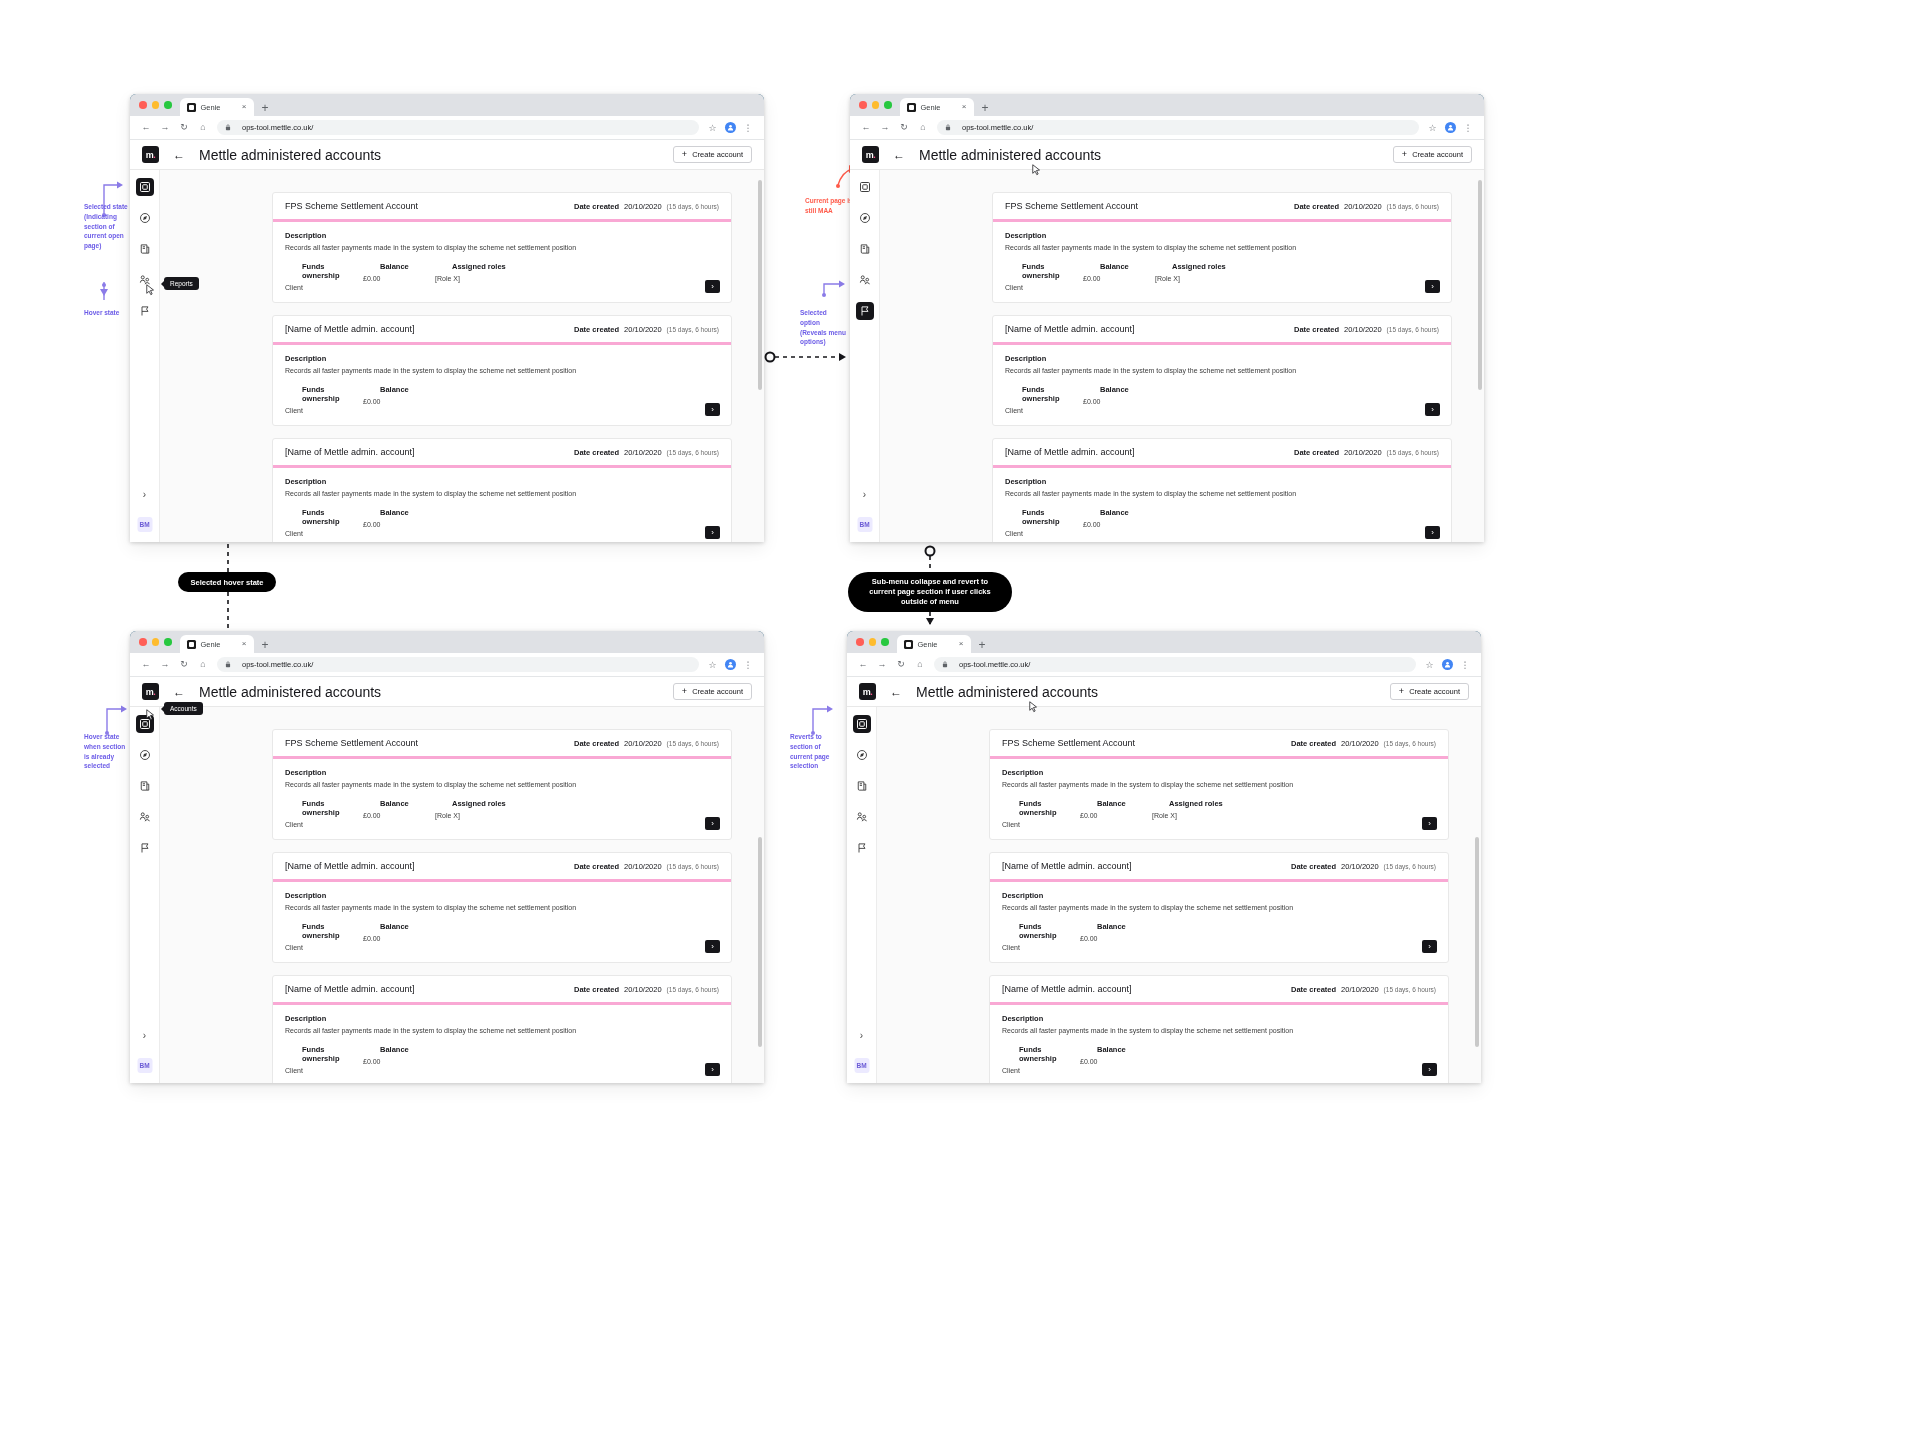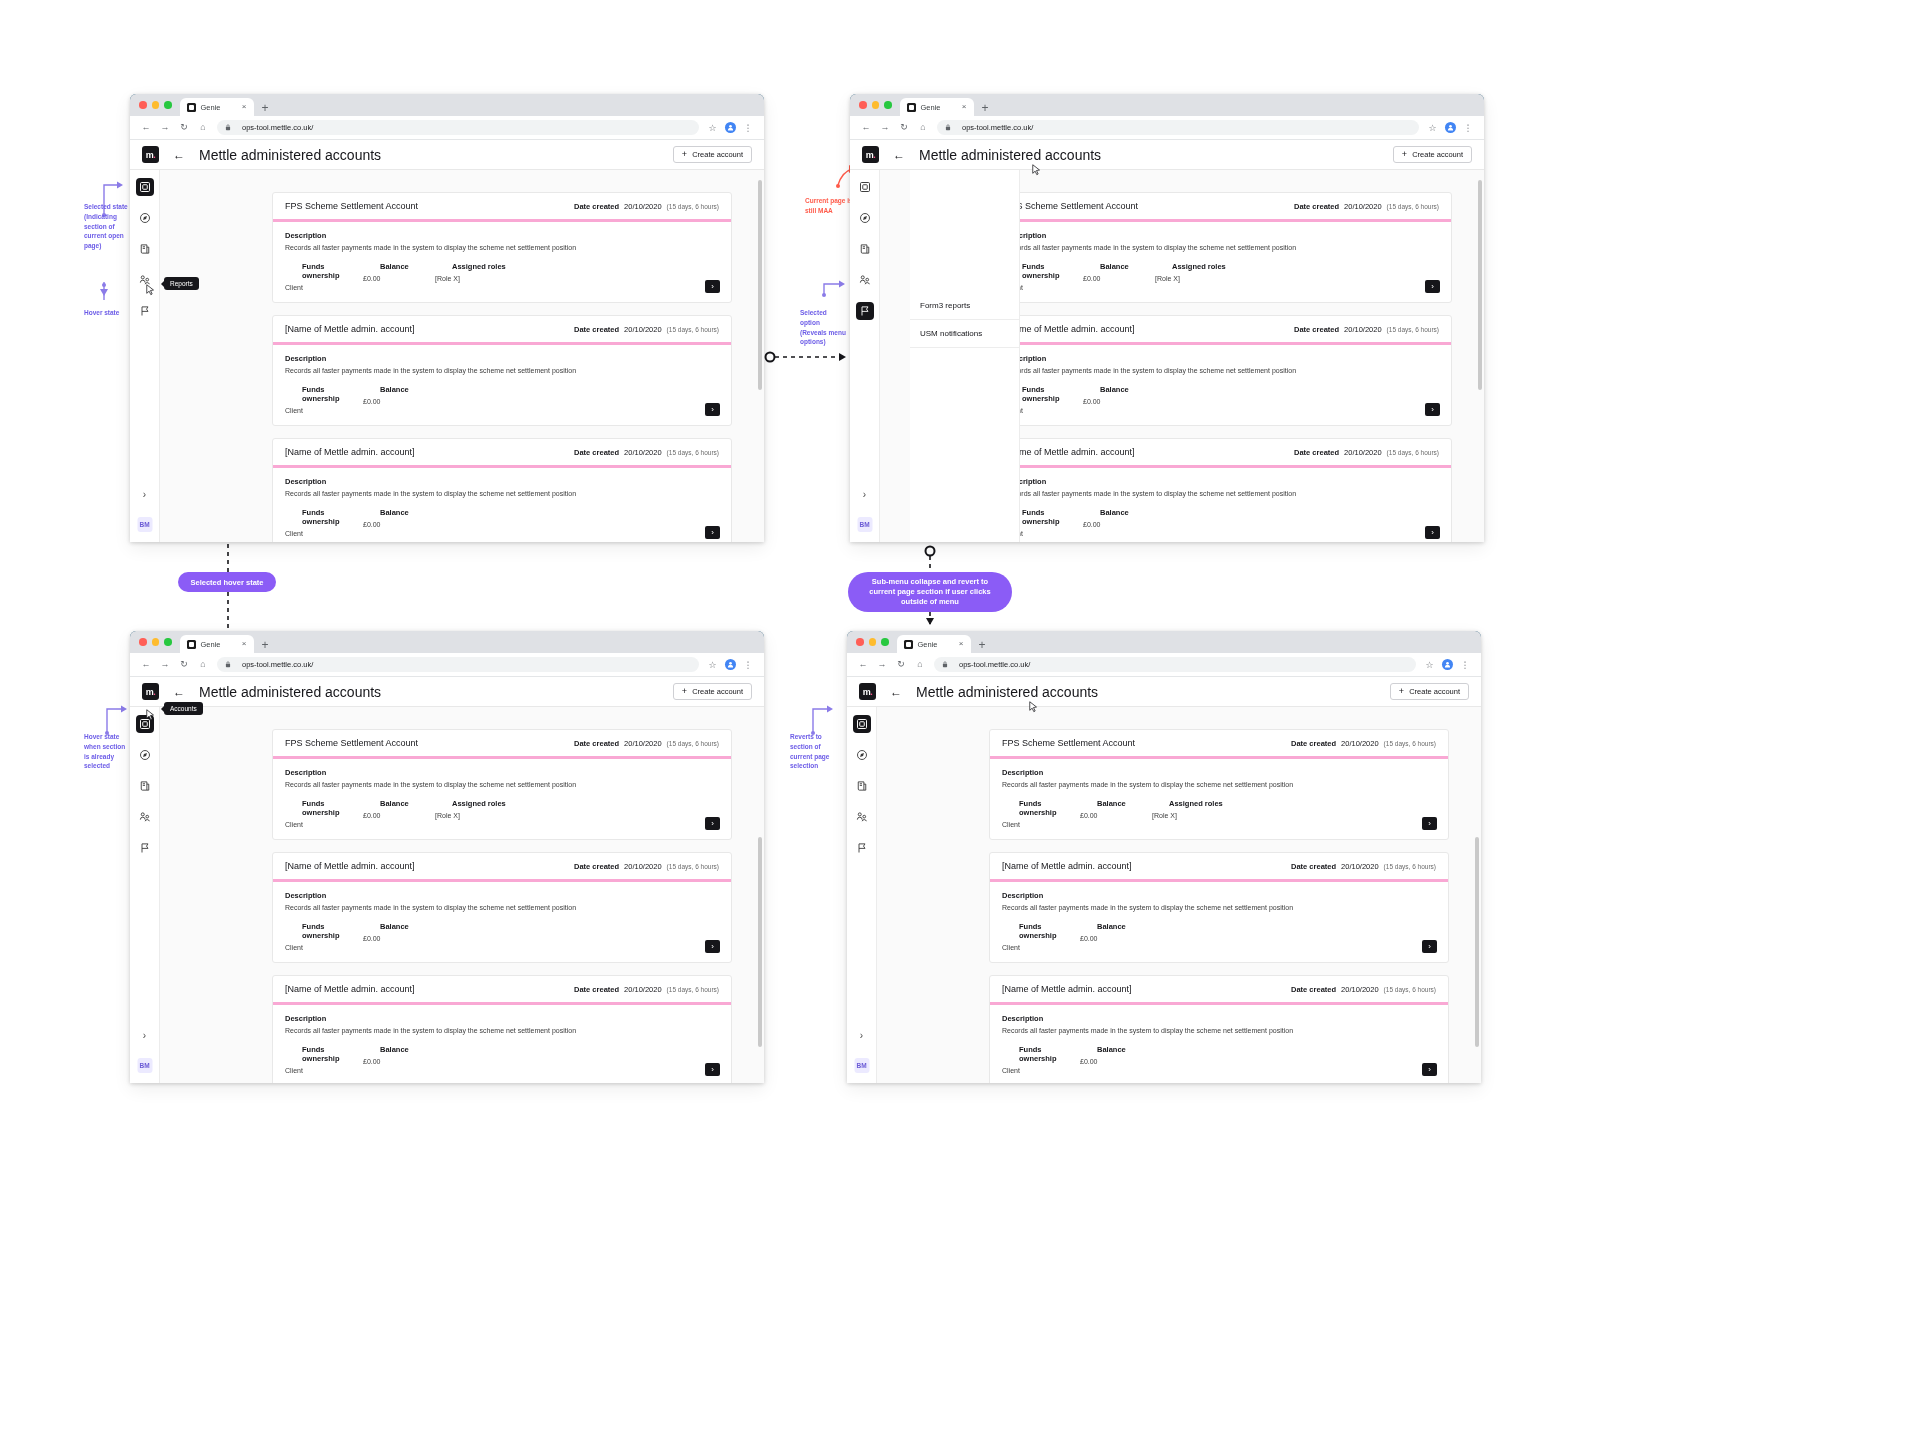--- a/index.html
+++ b/index.html
@@ -158,21 +158,21 @@
   }
   .cursor { position: absolute; width: 9px; height: 12px; }
 
   
   .anno {
     position: absolute; font-size: 6.5px; line-height: 1.5;
     font-weight: bold; color: #6C5CE7; width: 46px;
   }
   .anno.red { color: #ff5b4a; width: 54px; }
   .pill {
-    position: absolute; background: #8b5cf6; color: #ffffff;
+    position: absolute; background: #000000; color: #ffffff;
     border-radius: 999px; font-size: 7.5px; font-weight: bold;
     display: flex; align-items: center; justify-content: center; text-align: center;
   }
   .flowsvg { position: absolute; left: 0; top: 0; width: 1920px; height: 1440px;
              pointer-events: none; overflow: visible; }
 </style>
 </head>
 <body>
 
 <div class="canvas">
@@ -498,25 +498,20 @@
         </div>
         <div class="rail-item active">
           <svg viewBox="0 0 16 16" fill="none" stroke="currentColor" stroke-width="1.2">
               <path d="M4 14V2.5h8l-2 3 2 3H4"></path>
             </svg>
         </div>
         <span class="rail-expand">›</span>
         <span class="rail-user">BM</span>
       </div>
       <div class="content" style="background:#fafafa;">
-        <div class="submenu">
-          <div class="submenu-sp"></div>
-          <div class="submenu-item">Form3 reports</div>
-          <div class="submenu-item">USM notifications</div>
-        </div>
         <div class="cards" style="margin-left:112px; margin-right:32px;">
           <div class="card">
             <div class="card-head">
               <span class="card-title">FPS Scheme Settlement Account</span>
               <span class="card-meta">
                 <span class="meta-label">Date created</span>
                 <span class="meta-date">20/10/2020</span>
                 <span class="meta-age">(15 days, 6 hours)</span>
               </span>
             </div>

